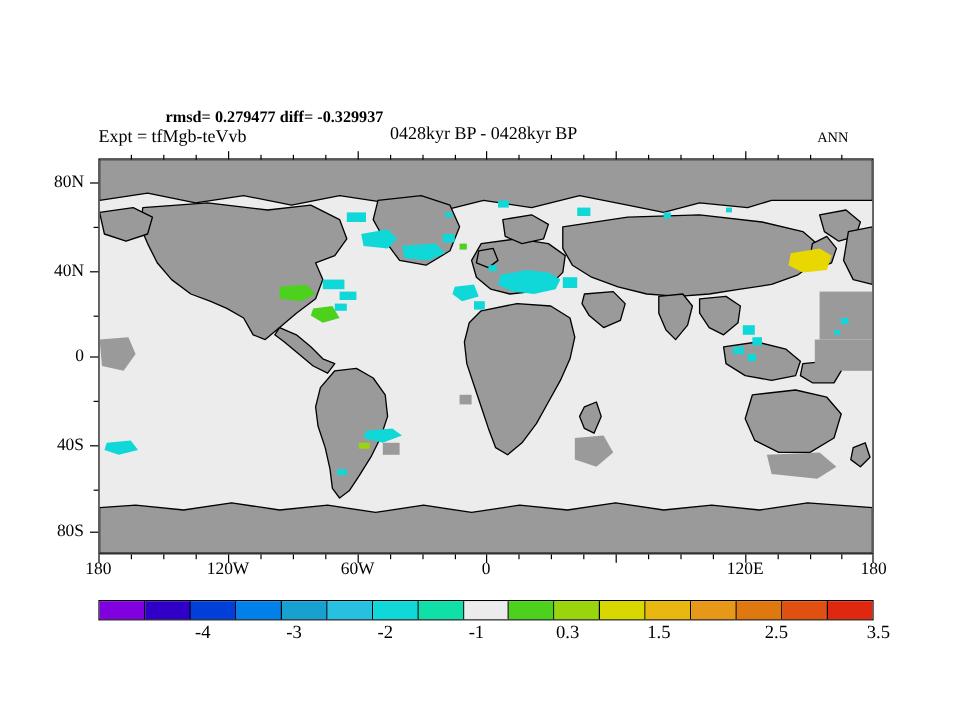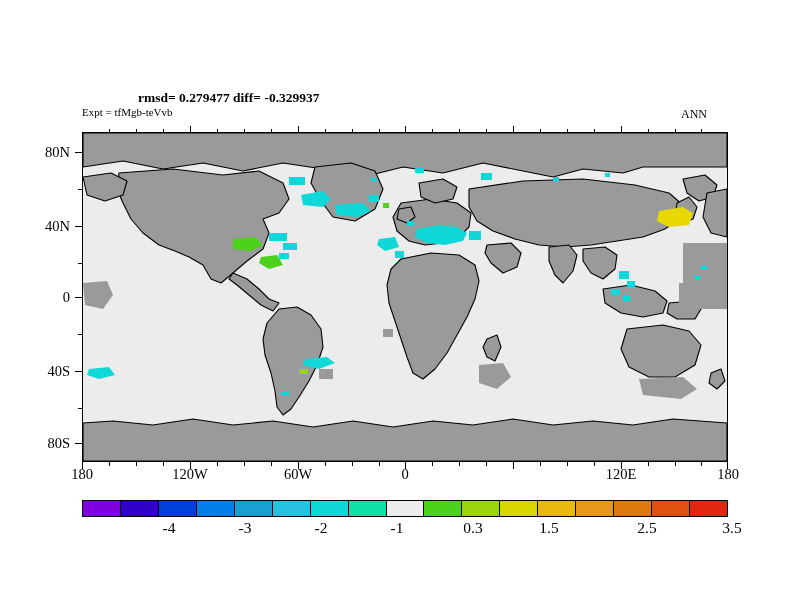--- a/index.html
+++ b/index.html
@@ -3,21 +3,21 @@
 <meta charset="utf-8">
 <style>
   html,body{margin:0;padding:0;background:#fff;}
   body{width:800px;height:600px;overflow:hidden;
        font-family:"Liberation Serif","DejaVu Serif",serif;color:#000;}
   #root{position:relative;width:800px;height:600px;}
 
   .title{position:absolute;left:0;top:52px;width:800px;text-align:center;
          font-size:25px;letter-spacing:.2px;}
   .rmsd{position:absolute;left:138px;top:90px;font-size:13.5px;font-weight:bold;}
-  .expt{position:absolute;left:82px;top:106px;font-size:11px;}
+  .expt{position:absolute;left:82px;top:106px;font-size:15px;}
   .period{position:absolute;left:325px;top:104px;font-size:15px;}
   .ann{position:absolute;left:681px;top:107px;font-size:12px;}
 
   
   .plot{position:absolute;left:82px;top:132px;width:646px;height:330px;
         background:#ededed;border:1px solid #000;box-sizing:border-box;overflow:hidden;}
   .mapcanvas{position:absolute;left:0;top:0;width:644px;height:328px;}
   .mapcanvas svg{display:block;width:644px;height:328px;}
 
   
@@ -38,20 +38,21 @@
   .cbarlabels{position:absolute;left:82px;top:519px;width:646px;height:22px;}
   .cblab{position:absolute;font-size:15.5px;text-align:center;width:50px;}
 </style>
 </head>
 <body>
 
 <div id="root">
 
   <div class="rmsd">rmsd= 0.279477 diff= -0.329937</div>
   <div class="expt">Expt = tfMgb-teVvb</div>
+  <div class="period">0428kyr BP - 0428kyr BP</div>
   <div class="ann">ANN</div>
 
   <div class="plot">
     <div class="mapcanvas">
       <svg viewBox="0 0 644 328" preserveAspectRatio="none">
         <rect x="0" y="0" width="644" height="328" fill="#ececec"></rect>
 
         <g fill="#9a9a9a" stroke="#000" stroke-width="1.1" stroke-linejoin="round">
 
           <path d="M0,0 H644 V34 H560 L540,40 L500,36 L470,44 L440,38 L400,30 L360,40 L320,34

